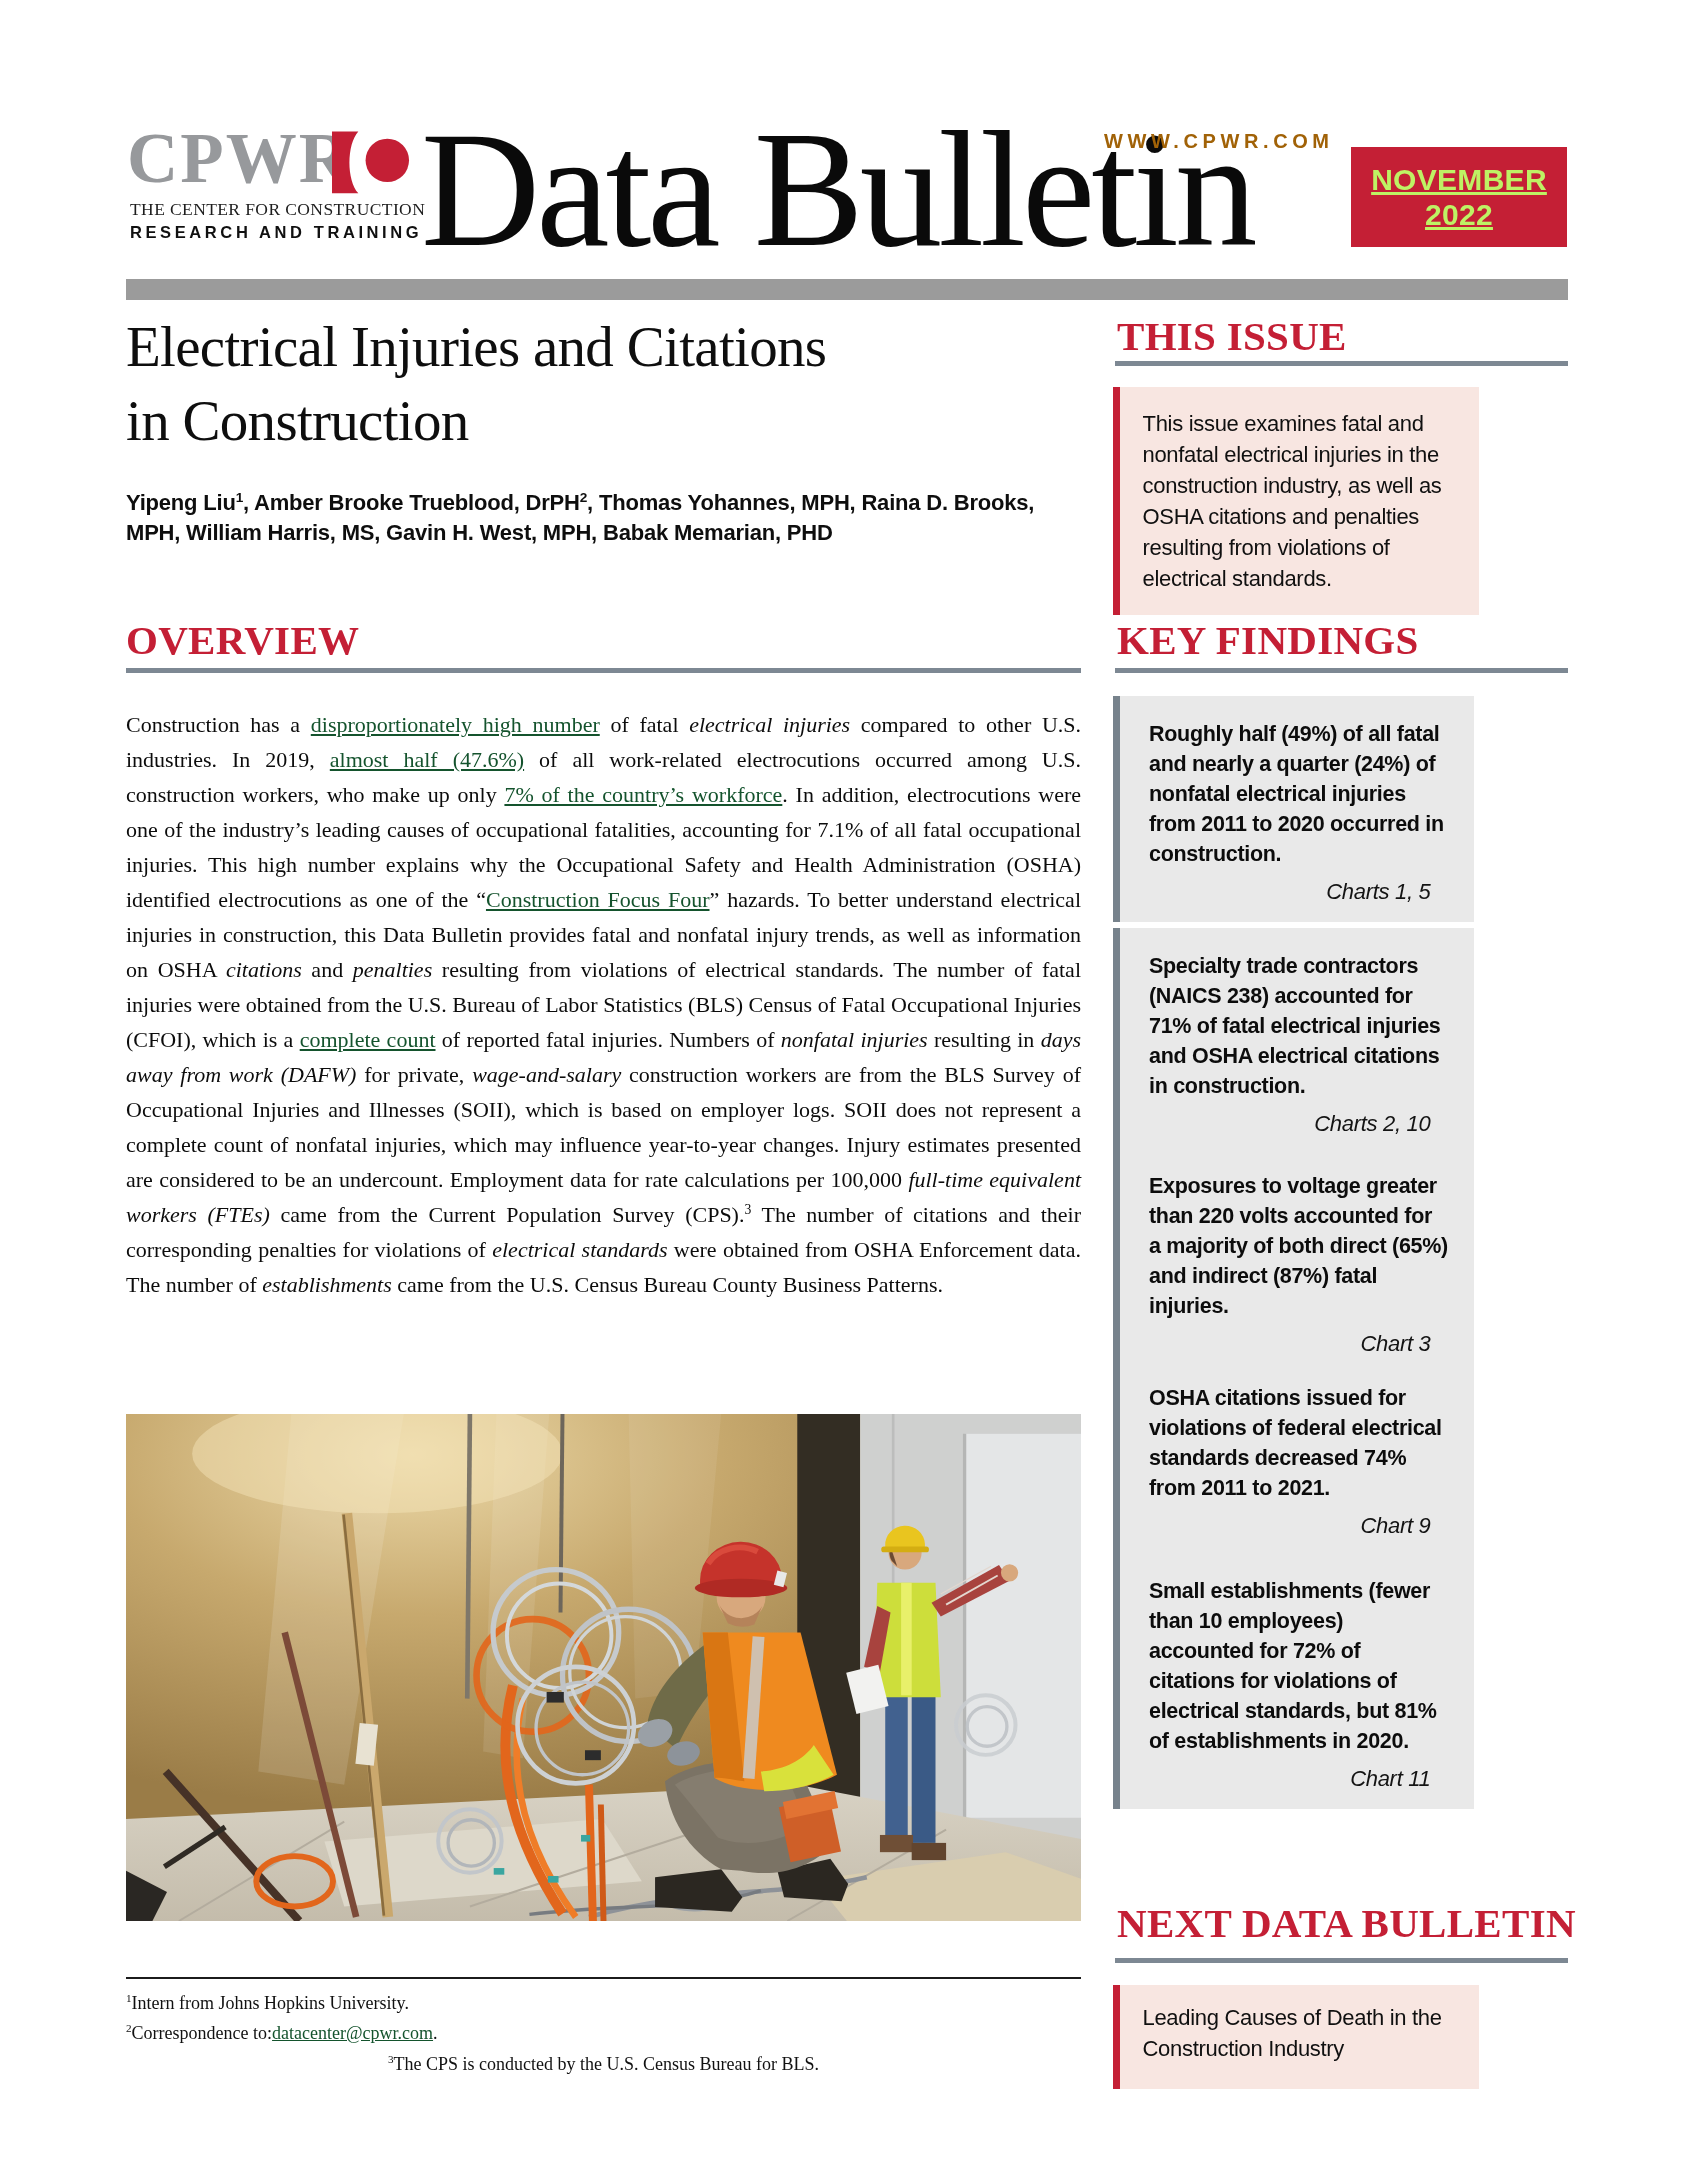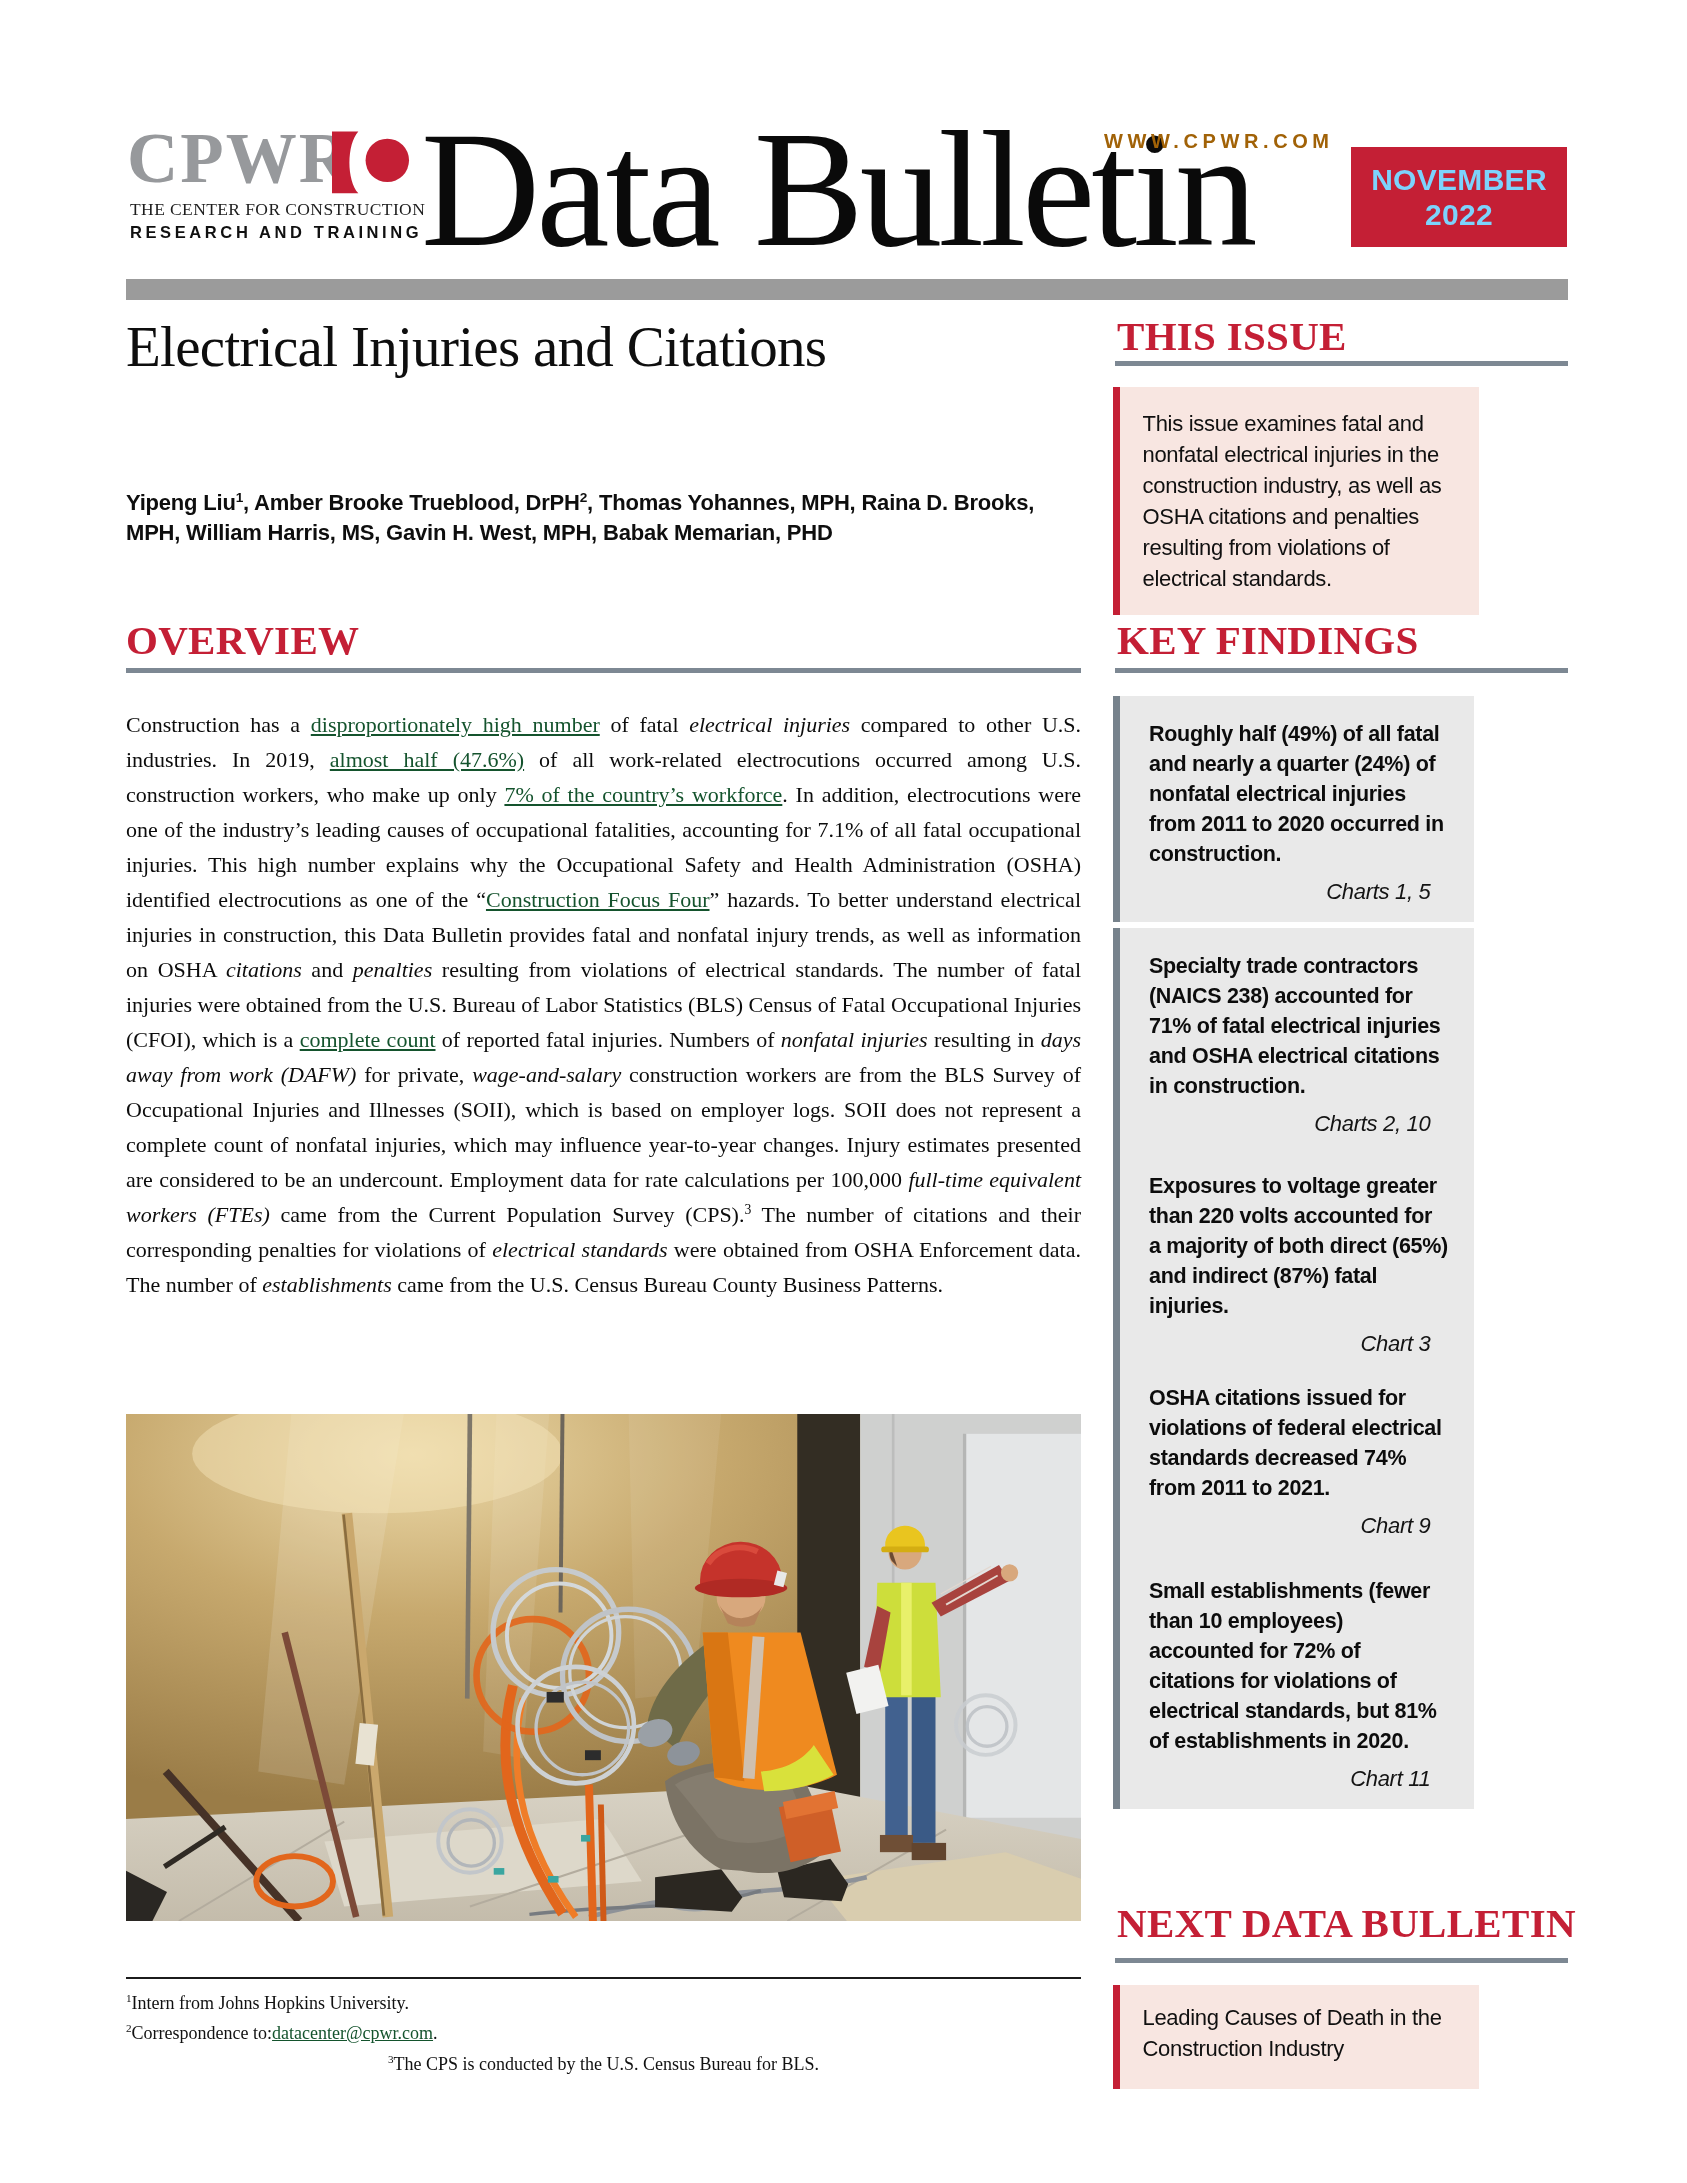--- a/index.html
+++ b/index.html
@@ -14,21 +14,21 @@
   #logo-line1{left:130px;top:201px;font:400 17.5px/1 "Liberation Serif",serif;
     color:#1d1d1d;letter-spacing:0.4px;}
   #logo-line2{left:130px;top:224px;font:700 16.5px/1 "Liberation Sans",sans-serif;
     color:#101010;letter-spacing:3.6px;}
   #masthead{left:421px;top:107px;font:400 165px/1 "Liberation Serif",serif;
     color:#0a0a0a;letter-spacing:-4px;white-space:nowrap;}
   #site-url{left:1104px;top:131px;width:463px;text-align:left;
     font:700 20px/1 "Liberation Sans",sans-serif;color:#a16207;letter-spacing:4.6px;}
   #issue-badge{left:1351px;top:147px;width:216px;height:100px;background:#c41f35;
     display:flex;flex-direction:column;align-items:center;justify-content:center;}
-  #issue-badge span{font:700 30px/35px "Liberation Sans",sans-serif;color:#7dd3fc;letter-spacing:0.3px;}
+  #issue-badge span{font:700 30px/35px "Liberation Sans",sans-serif;color:#bef264;letter-spacing:0.3px;text-decoration:underline;}
   #header-bar{left:126px;top:279px;width:1442px;height:20.5px;background:#9b9b9b;}
 
   
   #article-title{left:126px;top:310px;width:955px;
     font:400 57px/74px "Liberation Serif",serif;color:#0e0e0e;letter-spacing:-0.7px;}
   #authors{left:126px;top:488px;width:955px;
     font:700 22px/30px "Liberation Sans",sans-serif;color:#0e0e0e;letter-spacing:-0.2px;}
   .section-head{font:700 41px/1 "Liberation Serif",serif;color:#c41f35;letter-spacing:0.3px;white-space:nowrap;}
   #overview-head{left:126px;top:620px;}
   .rule{background:#7d8893;height:4.6px;}
@@ -93,20 +93,21 @@
 
 <div class="abs" id="issue-badge">
   <span>NOVEMBER</span>
   <span>2022</span>
 </div>
 
 <div class="abs" id="header-bar"></div>
 
 <div class="abs" id="article-title">
   <div>Electrical Injuries and Citations</div>
+  <div>in Construction</div>
 </div>
 
 <div class="abs" id="authors">Yipeng Liu<sup>1</sup>, Amber Brooke Trueblood, DrPH<sup>2</sup>, Thomas Yohannes, MPH, Raina D. Brooks, MPH, William Harris, MS, Gavin H. West, MPH, Babak Memarian, PHD</div>
 
 <div class="abs section-head" id="overview-head">OVERVIEW</div>
 <div class="abs rule" id="overview-rule"></div>
 
 <p class="abs" id="overview-body">Construction has a <a class="lnk" href="#">disproportionately high number</a> of fatal <em>electrical injuries</em> compared to other U.S. industries. In 2019, <a class="lnk" href="#">almost half (47.6%)</a> of all work-related electrocutions occurred among U.S. construction workers, who make up only <a class="lnk" href="#">7% of the country’s workforce</a>. In addition, electrocutions were one of the industry’s leading causes of occupational fatalities, accounting for 7.1% of all fatal occupational injuries. This high number explains why the Occupational Safety and Health Administration (OSHA) identified electrocutions as one of the “<a class="lnk" href="#">Construction Focus Four</a>” hazards. To better understand electrical injuries in construction, this Data Bulletin provides fatal and nonfatal injury trends, as well as information on OSHA <em>citations</em> and <em>penalties</em> resulting from violations of electrical standards. The number of fatal injuries were obtained from the U.S. Bureau of Labor Statistics (BLS) Census of Fatal Occupational Injuries (CFOI), which is a <a class="lnk" href="#">complete count</a> of reported fatal injuries. Numbers of <em>nonfatal injuries</em> resulting in <em>days away from work (DAFW)</em> for private, <em>wage-and-salary</em> construction workers are from the BLS Survey of Occupational Injuries and Illnesses (SOII), which is based on employer logs. SOII does not represent a complete count of nonfatal injuries, which may influence year-to-year changes. Injury estimates presented are considered to be an undercount. Employment data for rate calculations per 100,000 <em>full-time equivalent workers (FTEs)</em> came from the Current Population Survey (CPS).<sup>3</sup> The number of citations and their corresponding penalties for violations of <em>electrical standards</em> were obtained from OSHA Enforcement data. The number of <em>establishments</em> came from the U.S. Census Bureau County Business Patterns.</p>
 
 <div class="abs" id="hero-photo">

